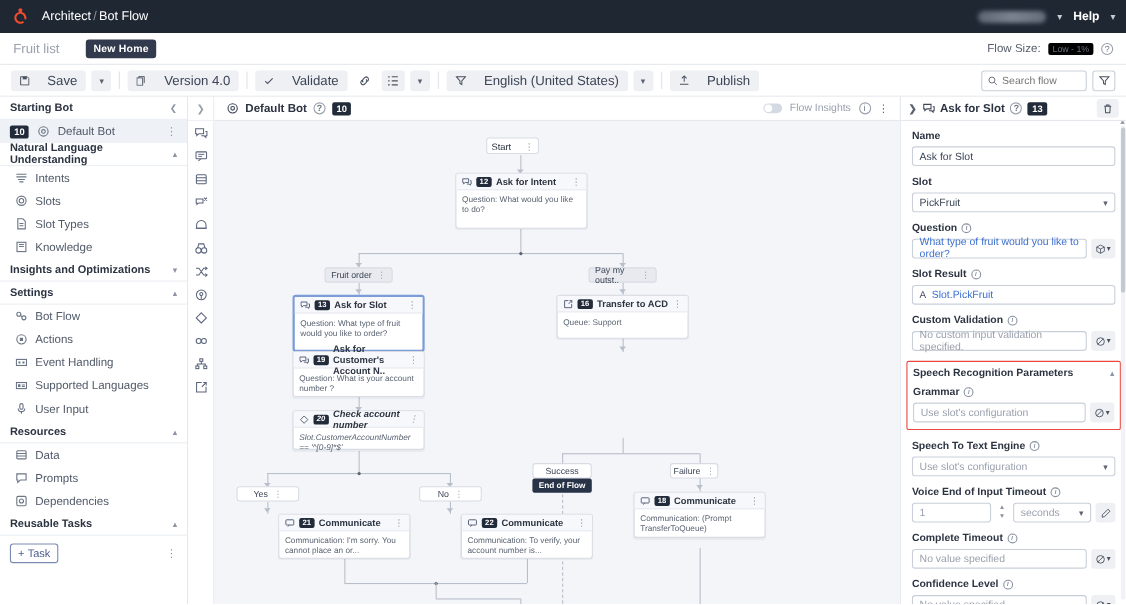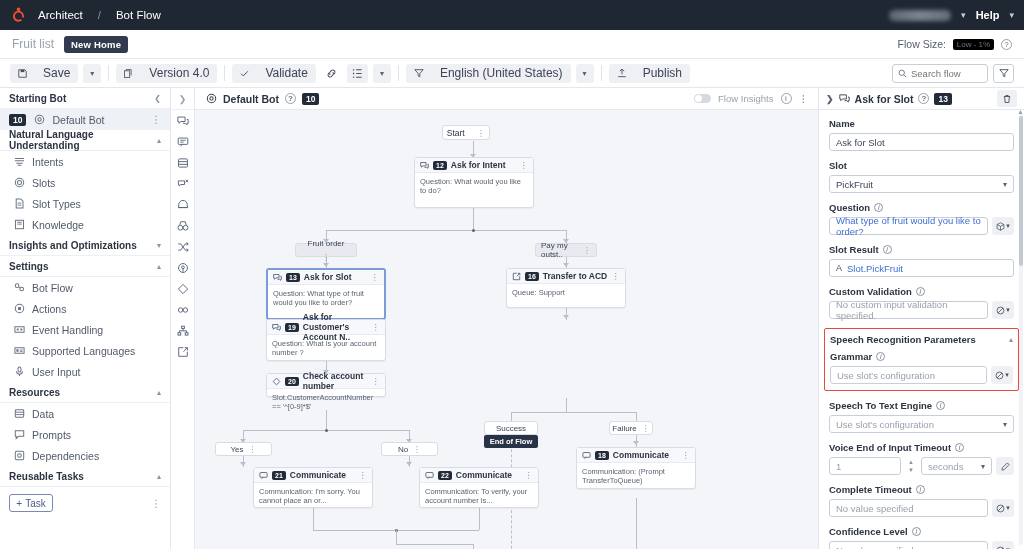--- a/index.html
+++ b/index.html
@@ -9,32 +9,32 @@
     font-size: 11px;
     color: #2c3442;
     background:#ffffff;
   }
   
   .topbar{
     height:30px; background:#1f2733; color:#fff;
     display:flex; align-items:center; padding:0 10px; gap:8px;
   }
   .logo{ width:16px;height:18px; display:flex;align-items:center;justify-content:center; }
-  .crumbs{ display:flex; align-items:center; gap:15px; font-size:11.5px; margin-left:4px;}
+  .crumbs{ display:flex; align-items:center; gap:2px; font-size:11.5px; margin-left:4px;}
   .crumbs .sep{ color:#8b94a3; }
   .topbar-right{ margin-left:auto; display:flex; align-items:center; gap:10px; font-size:11px;}
   .userchip{ width:62px;height:11px;border-radius:6px;
      background:linear-gradient(90deg,#5d6574,#7b8391,#646c7a);
      filter: blur(2px); }
   .caret{ font-size:9px; color:#c6ccd6; }
   .help{ font-weight:bold; font-size:11px;}
 
   
   .namebar{
-    height:29px; display:flex; align-items:center; padding:0 12px; gap:10px;
+    height:29px; display:flex; align-items:center; padding:0 12px; gap:24px;
     background:#fff; border-bottom:1px solid #e4e7ec;
   }
   .flowname{ color:#9aa1ad; font-size:12px;}
   .pill-dark{
     background:#323b4d;color:#fff;font-size:9.5px;font-weight:bold;
     padding:3px 7px;border-radius:3px; letter-spacing:.2px;
   }
   .namebar-right{ margin-left:auto; display:flex;align-items:center;gap:7px; font-size:10.5px; color:#555d6b;}
   .flowsize-bar{
     width:41px;height:11px;border-radius:2px;background:#000000;
@@ -649,21 +649,21 @@
                 <path d="M11.4 5.2h1.6v4.6h-1.2v1.6l-1.8-1.6H7" fill="none" stroke="#59637a" stroke-width="1.4"></path>
               </svg>
           </span>
           <span class="nbadge">12</span>
           <span>Ask for Intent</span>
           <span class="dots">⋮</span>
         </div>
         <div class="node-body">Question: What would you like to do?</div>
       </div>
 
-      <div class="chip grey" style="left:100px;top:133px;width:62px;flex-direction:column;">
+      <div class="chip grey" style="left:100px;top:133px;width:62px;">
         <span>Fruit order</span>
         <span class="dots">⋮</span>
       </div>
 
       <div class="node sel" style="left:71px;top:158px;width:120px;height:52px;">
         <div class="node-hd">
           <span class="nico">
             <svg width="9" height="9" viewBox="0 0 14 14">
                 <path d="M1 2.4h8.4v5.2H4.6L2.2 9.6V7.6H1z" fill="none" stroke="#59637a" stroke-width="1.4"></path>
                 <path d="M11.4 5.2h1.6v4.6h-1.2v1.6l-1.8-1.6H7" fill="none" stroke="#59637a" stroke-width="1.4"></path>
@@ -684,21 +684,21 @@
                 <path d="M11.4 5.2h1.6v4.6h-1.2v1.6l-1.8-1.6H7" fill="none" stroke="#59637a" stroke-width="1.4"></path>
               </svg>
           </span>
           <span class="nbadge">19</span>
           <span>Ask for Customer's Account N..</span>
           <span class="dots">⋮</span>
         </div>
         <div class="node-body">Question: What is your account number ?</div>
       </div>
 
-      <div class="node" style="left:71px;top:263px;width:120px;height:24px;">
+      <div class="node" style="left:71px;top:263px;width:120px;height:36px;font-style:italic;">
         <div class="node-hd">
           <span class="nico">
             <svg width="9" height="9" viewBox="0 0 14 14">
                 <path d="M7 1.8 12.2 7 7 12.2 1.8 7z" fill="none" stroke="#59637a" stroke-width="1.4"></path>
               </svg>
           </span>
           <span class="nbadge">20</span>
           <span>Check account number</span>
           <span class="dots">⋮</span>
         </div>

